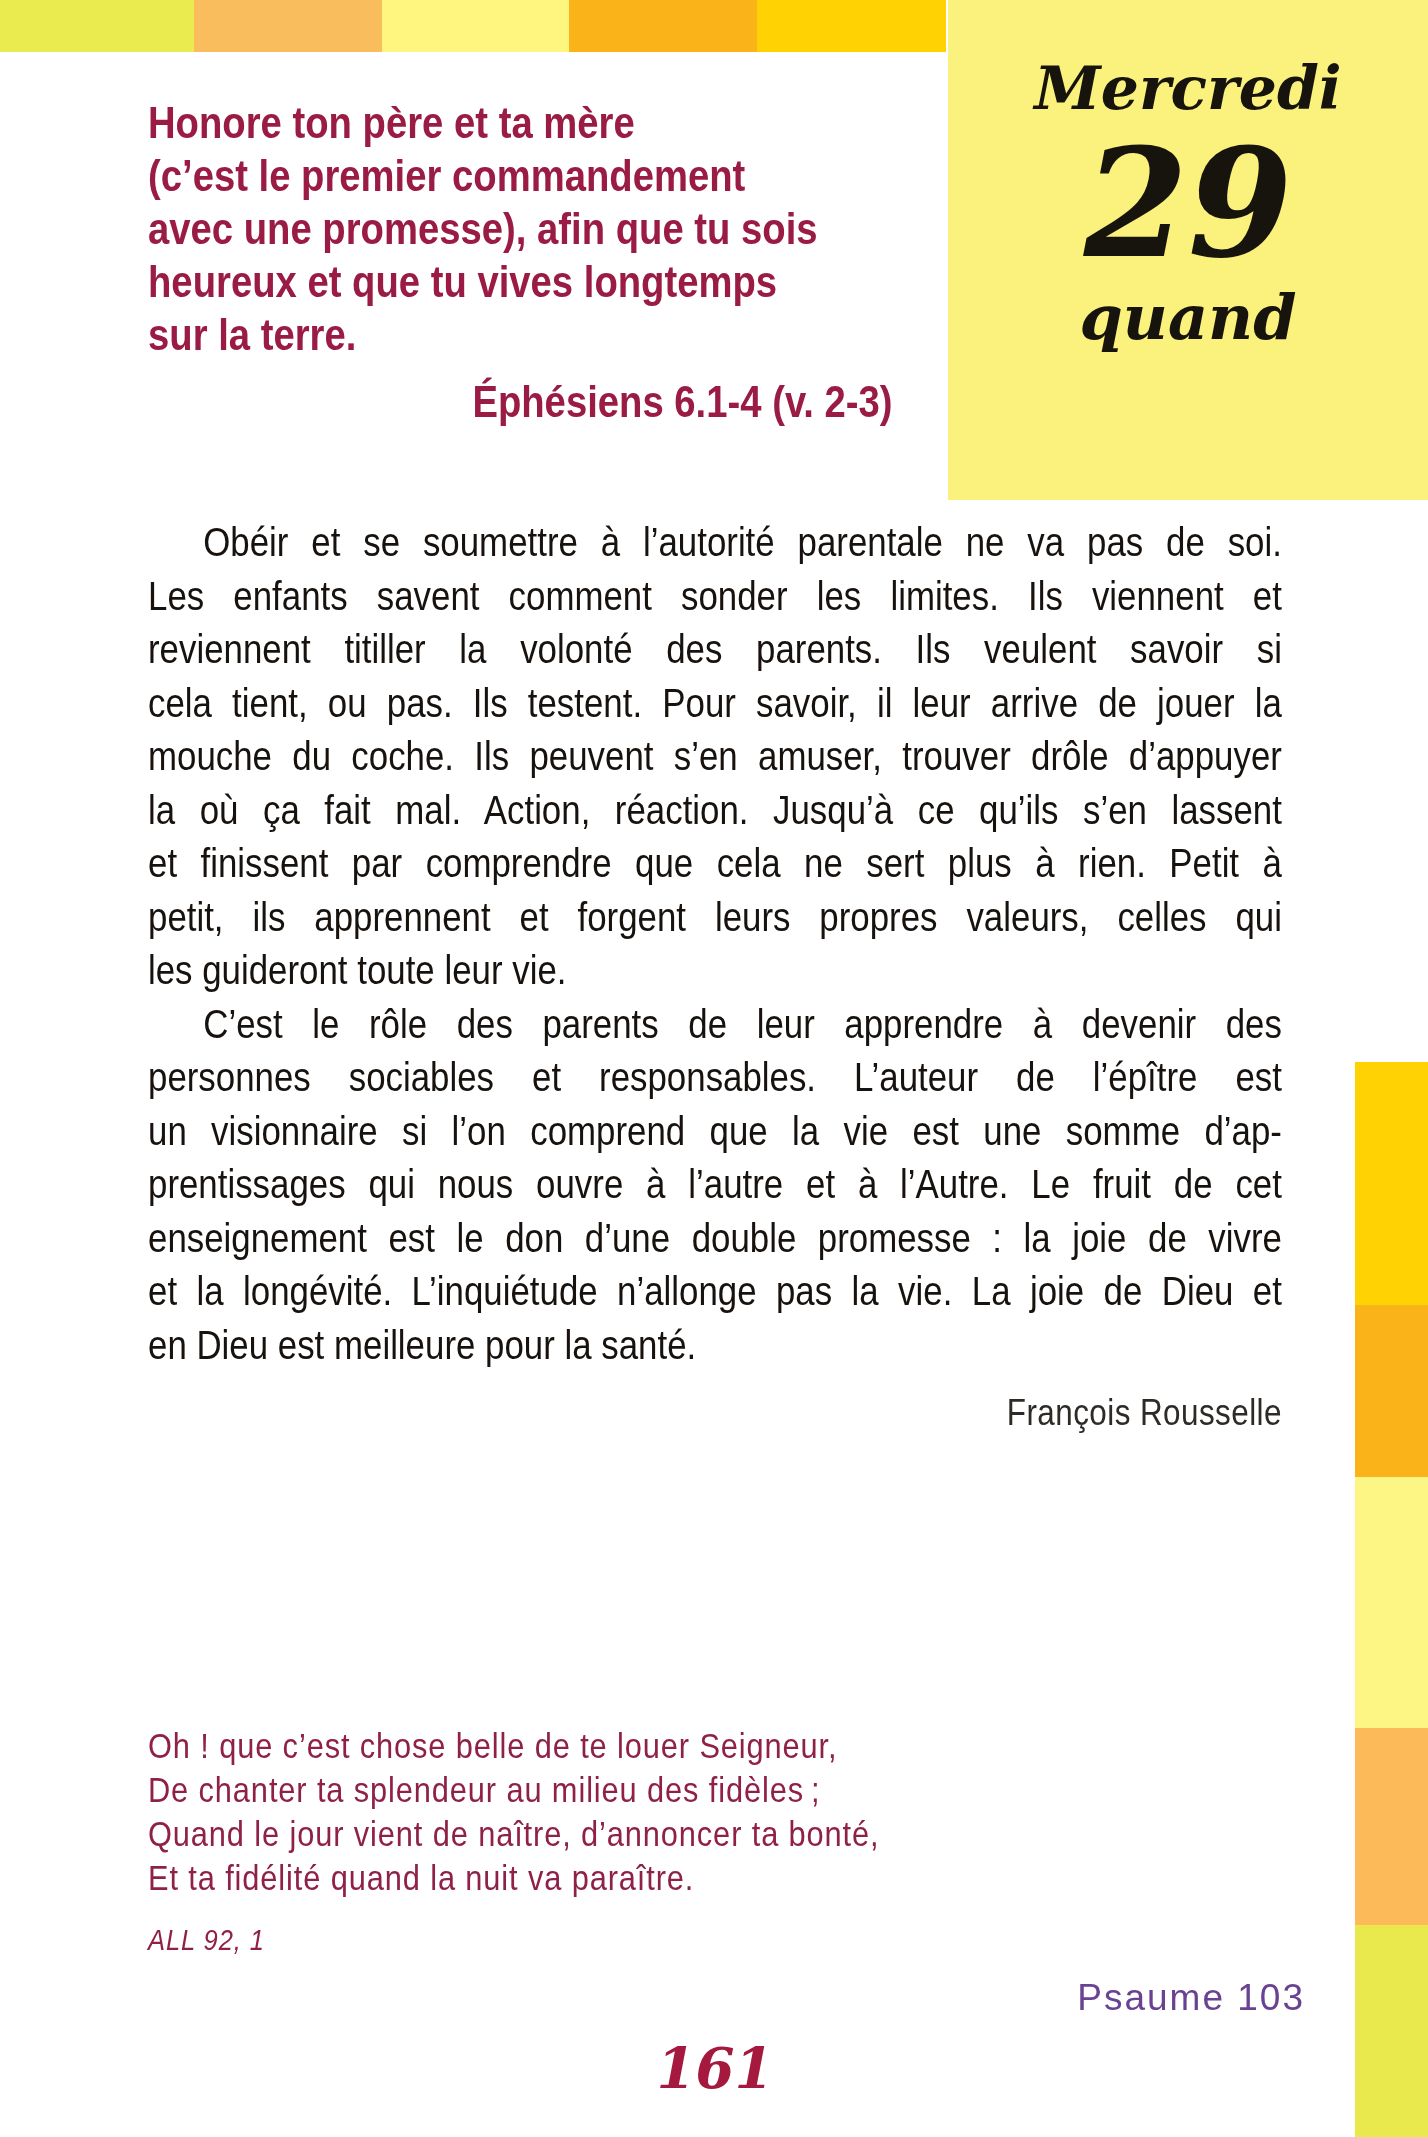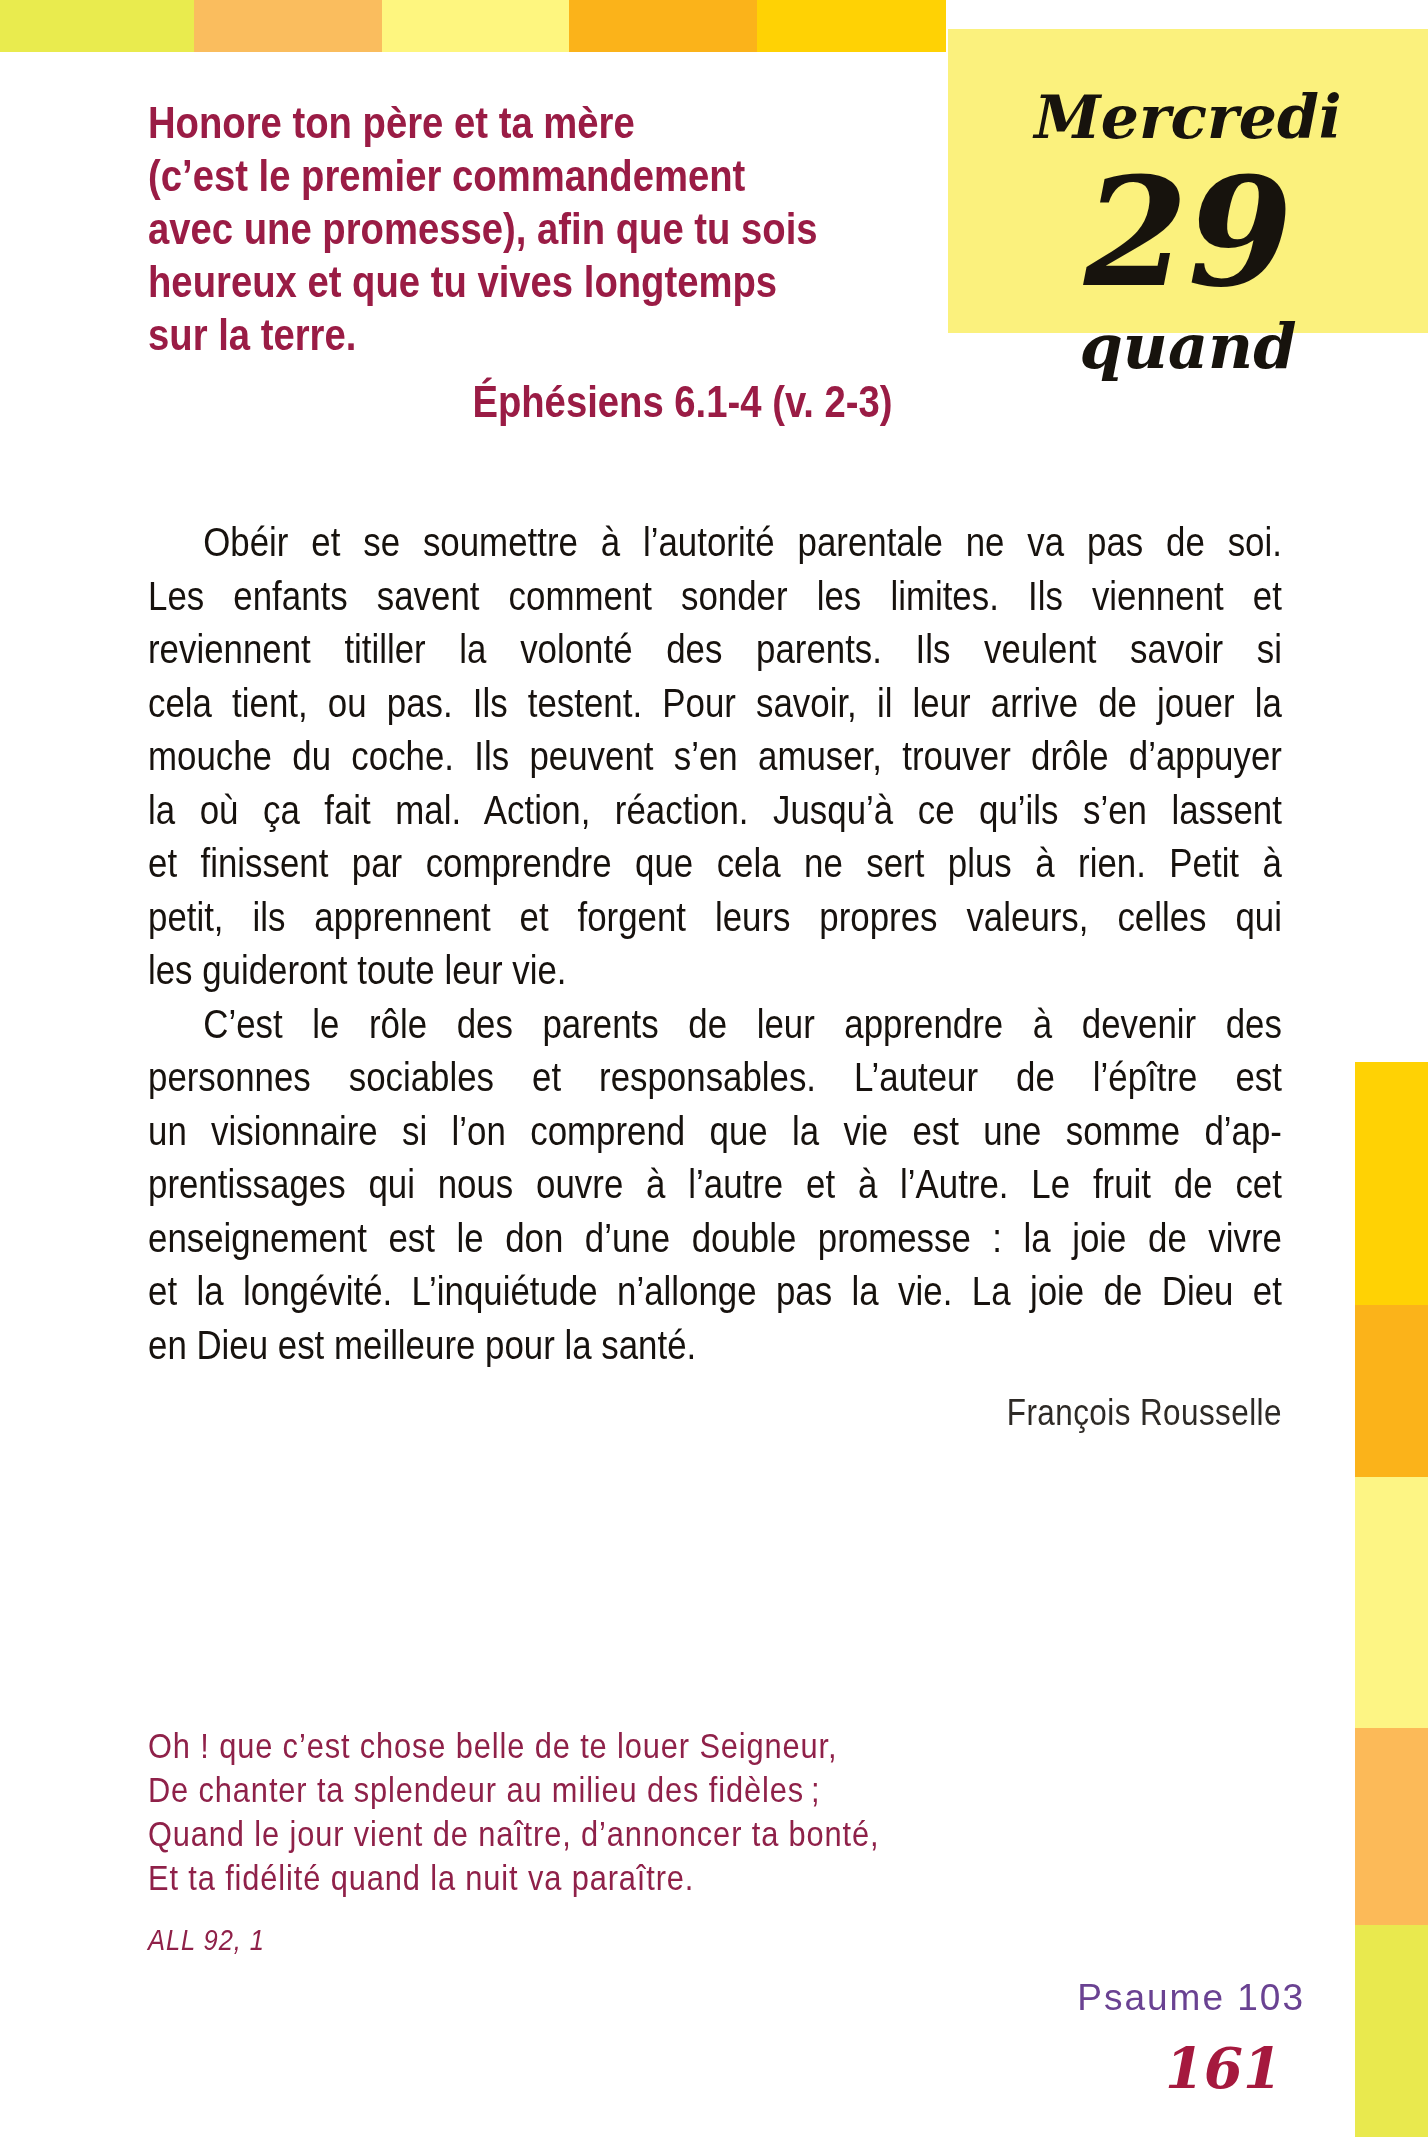--- a/index.html
+++ b/index.html
@@ -10,23 +10,23 @@
   
   .top-strip{position:absolute;left:0;top:0;width:946px;height:52px;display:flex;}
   .top-strip>div{height:100%;}
   .top-strip>div:nth-child(1){width:194px;}
   .top-strip>div:nth-child(2){width:188px;}
   .top-strip>div:nth-child(3){width:187px;}
   .top-strip>div:nth-child(4){width:188px;}
   .top-strip>div:nth-child(5){width:189px;}
   
   .date-box{
-    position:absolute;left:948px;top:0;width:480px;height:304px;
+    position:absolute;left:948px;top:0;width:480px;height:500px;
     background:var(--date-bg);text-align:center;color:var(--date-ink);
-    font-family:"DejaVu Serif",serif;font-style:italic;font-weight:bold;margin-top:29px;
+    font-family:"DejaVu Serif",serif;font-style:italic;font-weight:bold;
   }
   .date-weekday{font-size:60px;line-height:1;padding-top:58px;}
   .date-day{font-size:150px;line-height:0.9;margin-top:18px;}
   .date-month{font-size:62px;line-height:1;margin-top:16px;}
   
   .verse{
     position:absolute;left:148px;top:96px;width:890px;
     transform:scaleX(0.85);transform-origin:0 0;
     color:var(--verse);font-size:45px;line-height:53px;font-weight:bold;
   }
@@ -55,21 +55,21 @@
     position:absolute;left:148px;top:1924px;width:600px;
     transform:scaleX(0.88);transform-origin:0 0;
     color:var(--poem);font-size:29px;font-style:italic;letter-spacing:1px;
   }
   .psalm-ref{
     position:absolute;left:163px;top:1977px;width:1142px;text-align:right;
     color:var(--psalm);font-size:37px;letter-spacing:2px;
   }
   
   .folio{
-    position:absolute;left:148px;top:2040px;width:1134px;text-align:right;
+    position:absolute;left:148px;top:2040px;width:1134px;text-align:center;
     font-family:"DejaVu Serif",serif;font-weight:bold;font-style:italic;
     font-size:56px;line-height:1;color:var(--folio);
   }
   
   .right-strip{position:absolute;left:1355px;top:1062px;width:73px;height:1075px;display:flex;flex-direction:column;}
   .right-strip>div{width:100%;}
   .right-strip>div:nth-child(1){height:243px;}
   .right-strip>div:nth-child(2){height:172px;}
   .right-strip>div:nth-child(3){height:251px;}
   .right-strip>div:nth-child(4){height:197px;}

